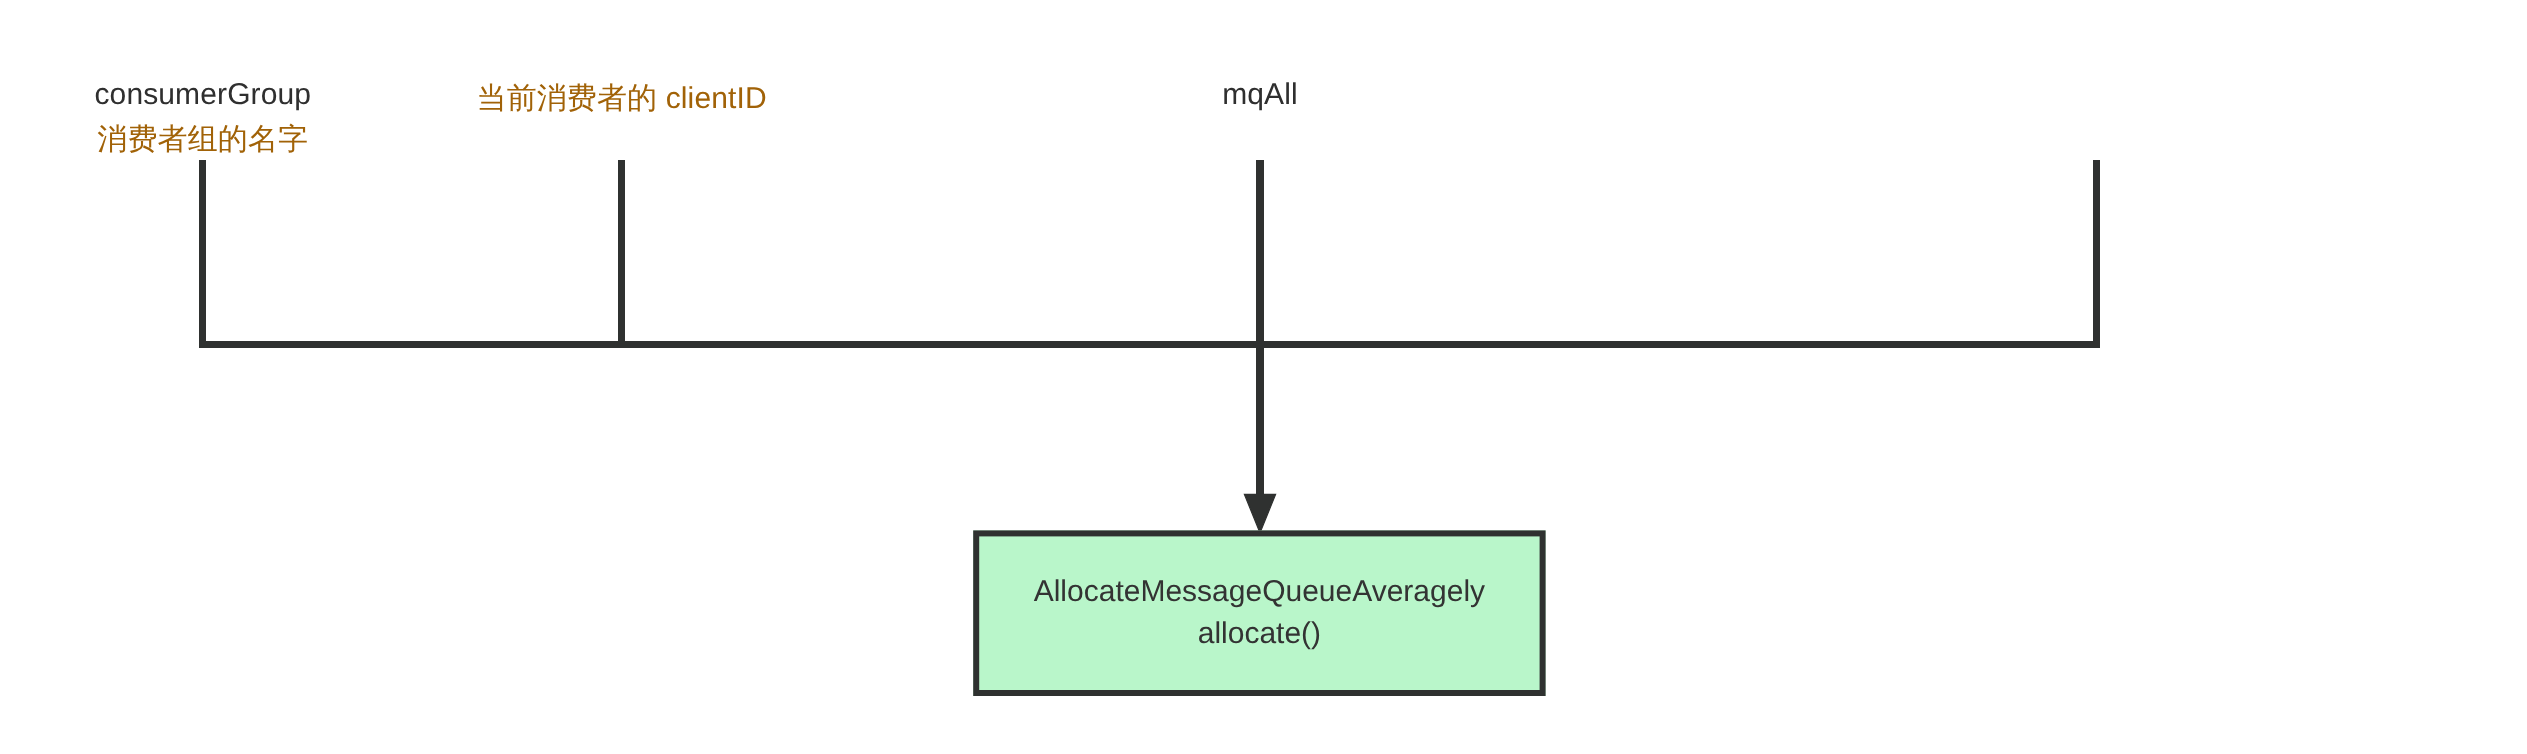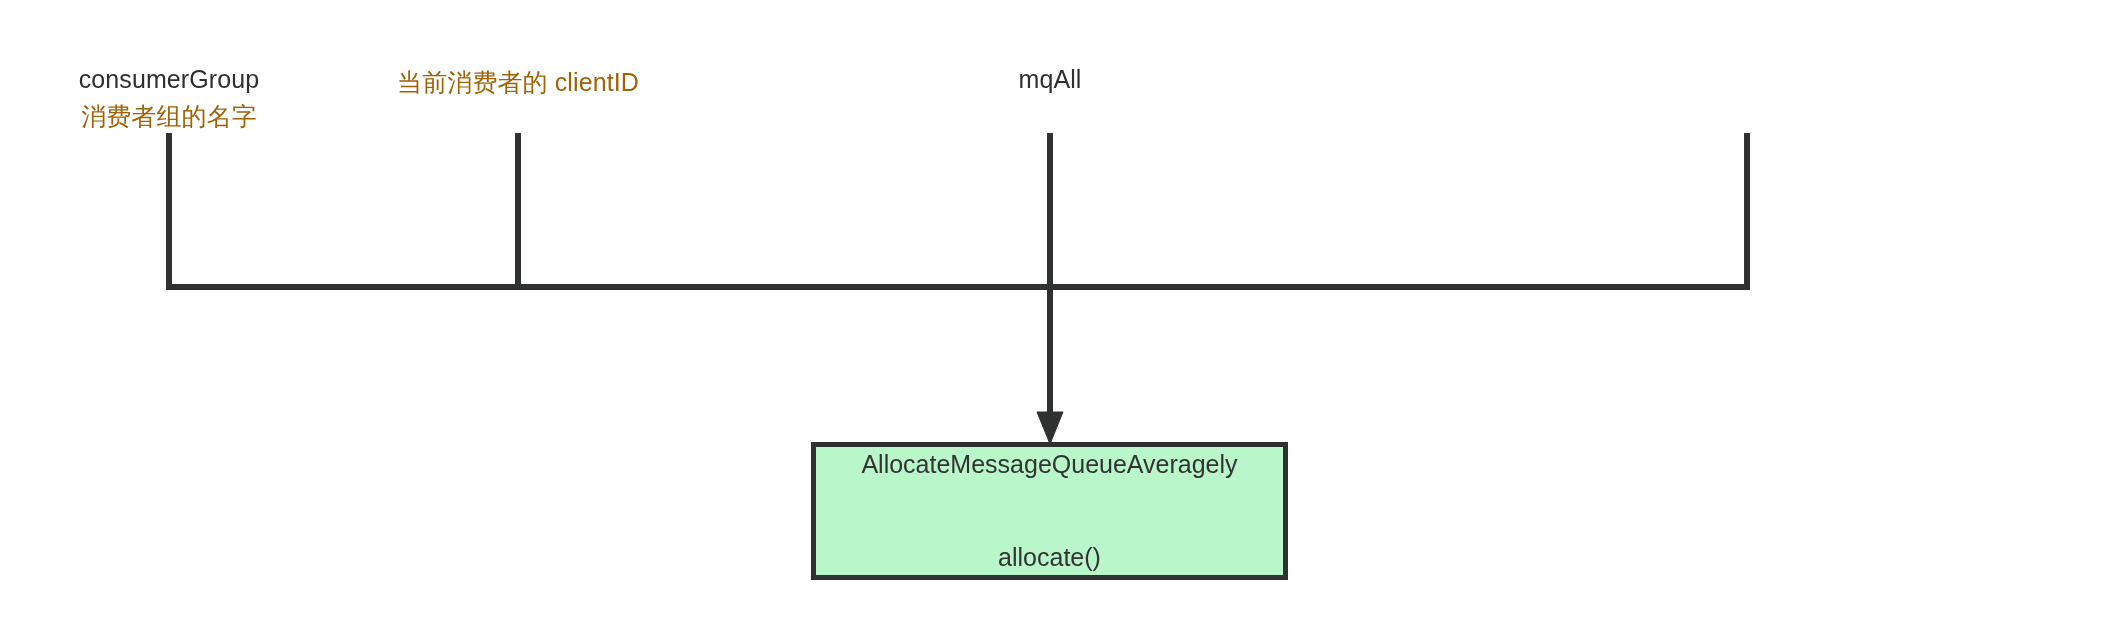--- a/index.html
+++ b/index.html
@@ -57,21 +57,21 @@
     left: 811px;
     top: 442px;
     width: 477px;
     height: 138px;
     box-sizing: border-box;
     background: #b9f6ca;
     border: 5px solid #2f3130;
     display: flex;
     flex-direction: column;
     align-items: center;
-    justify-content: space-between;
+    justify-content: center;
     text-align: center;
     color: #333333;
     font-size: 25px;
     line-height: 1.42;
   }
   .allocate-box .line {
     display: block;
     white-space: nowrap;
   }
 </style>

